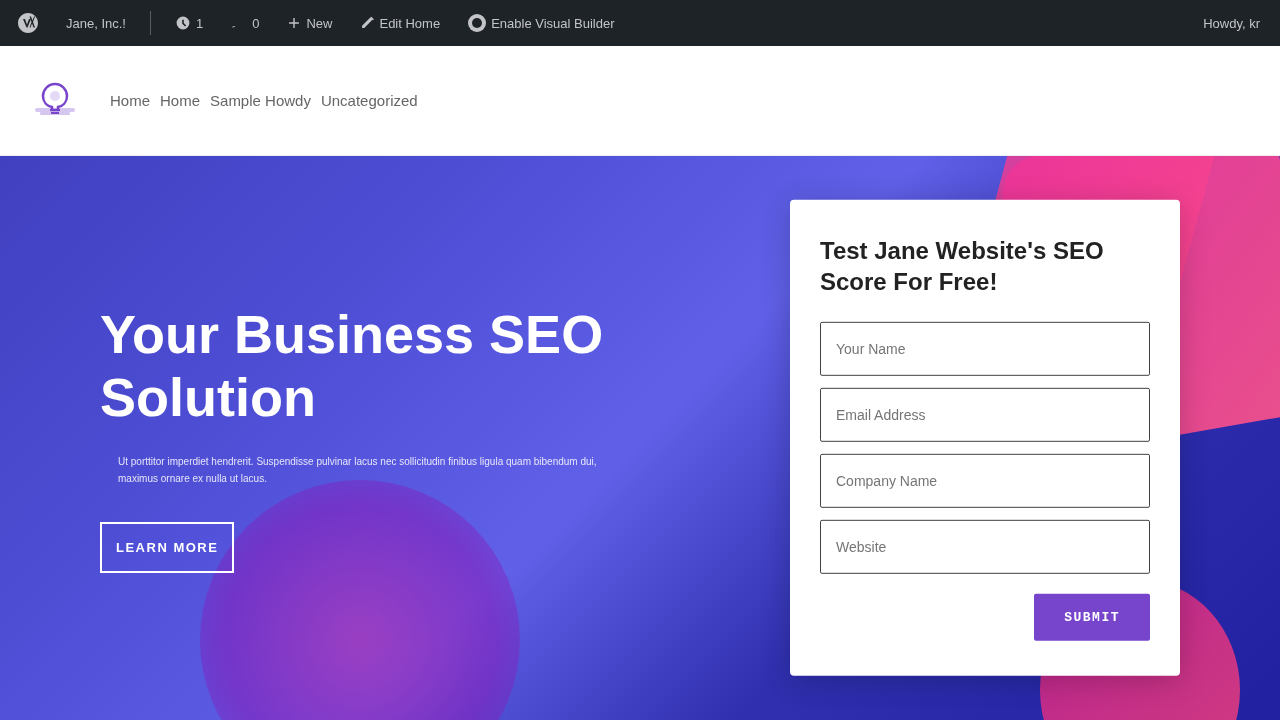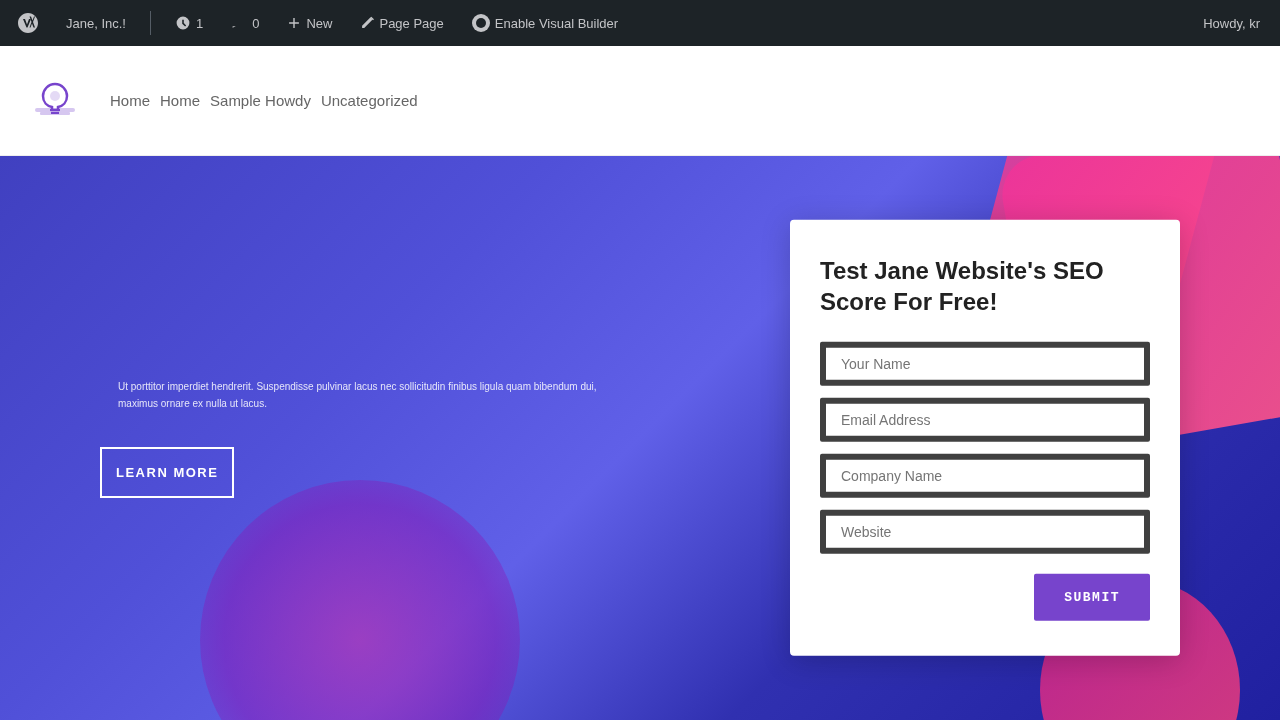--- a/index.html
+++ b/index.html
@@ -171,22 +171,22 @@
     }
     .form-title {
       font-size: 24px;
       font-weight: 700;
       color: #222;
       line-height: 1.3;
       margin-bottom: 25px;
     }
     .form-input {
       width: 100%;
-      padding: 8px 15px;
-      border: 6px solid #404040;
+      padding: 18px 15px;
+      border: 1px solid #404040;
       border-radius: 2px;
       font-size: 14px;
       color: #999;
       margin-bottom: 12px;
       outline: none;
     }
     .form-submit-row {
       display: flex;
       justify-content: flex-end;
       margin-top: 8px;
@@ -233,21 +233,21 @@
   <div class="admin-bar-item">
     <svg width="14" height="14" viewBox="0 0 20 20" fill="#c3c4c7">
         <path d="M11 9V3H9v6H3v2h6v6h2v-6h6V9z"></path>
       </svg>
     <span>New</span>
   </div>
   <div class="admin-bar-item">
     <svg width="14" height="14" viewBox="0 0 20 20" fill="#c3c4c7">
         <path d="M14.7 2.3l3 3L6 17H3v-3L14.7 2.3zm1.4-1.4L20 4.7l-1.4 1.4-3.8-3.8 1.3-1.4z"></path>
       </svg>
-    <span>Page Page</span>
+    <span>Edit Home</span>
   </div>
   <div class="admin-bar-item">
     <div style="width:18px;height:18px;background:#c3c4c7;border-radius:50%;display:flex;align-items:center;justify-content:center;">
       <div style="width:10px;height:10px;background:#1d2327;border-radius:50%;"></div>
     </div>
     <span>Enable Visual Builder</span>
   </div>
   <div class="admin-bar-right">Howdy, kr</div>
 </div>
 
@@ -271,20 +271,21 @@
 </div>
 
 <div id="hero">
 
   <div class="bg-shape-purple"></div>
   <div class="bg-shape-pink"></div>
   <div class="bg-shape-pink-bottom"></div>
   <div class="bg-circle-magenta"></div>
 
   <div class="hero-content">
+    <h1 class="hero-title">Your Business SEO Solution</h1>
     <p class="hero-description">Ut porttitor imperdiet hendrerit. Suspendisse pulvinar lacus nec sollicitudin finibus ligula quam bibendum dui, maximus ornare ex nulla ut lacus.</p>
     <button class="learn-more-btn">LEARN MORE</button>
   </div>
 
   <div class="form-card">
     <h2 class="form-title">Test Jane Website's SEO Score For Free!</h2>
     <input class="form-input" type="text" placeholder="Your Name" style="">
     <input class="form-input" type="email" placeholder="Email Address" style="">
     <input class="form-input" type="text" placeholder="Company Name" style="">
     <input class="form-input" type="text" placeholder="Website" style="">

